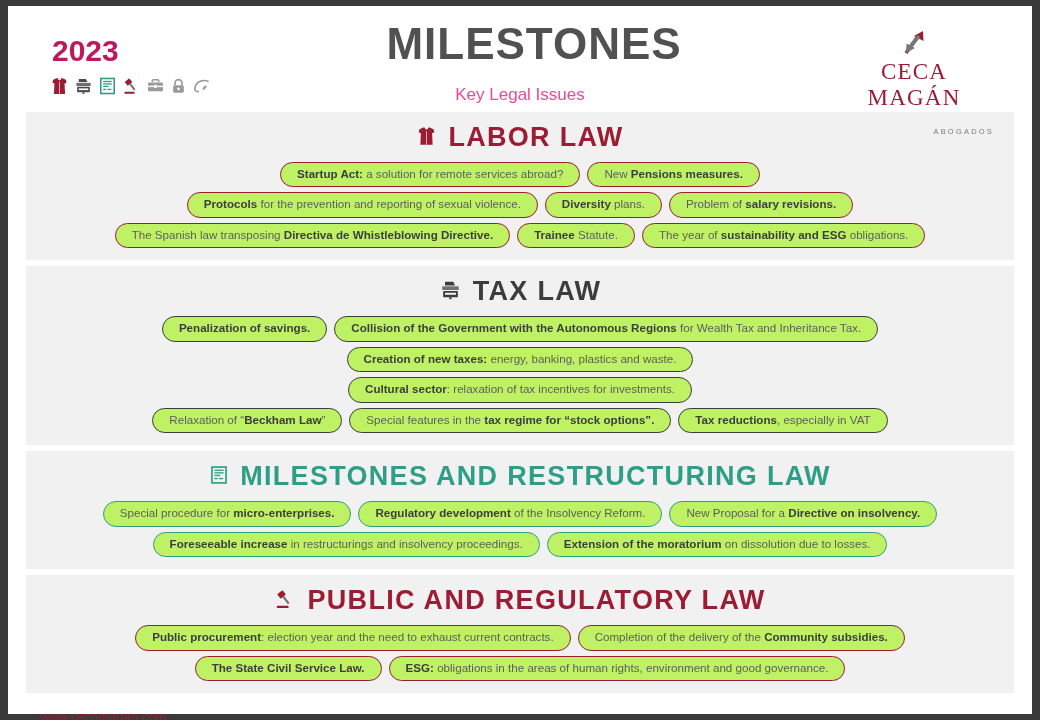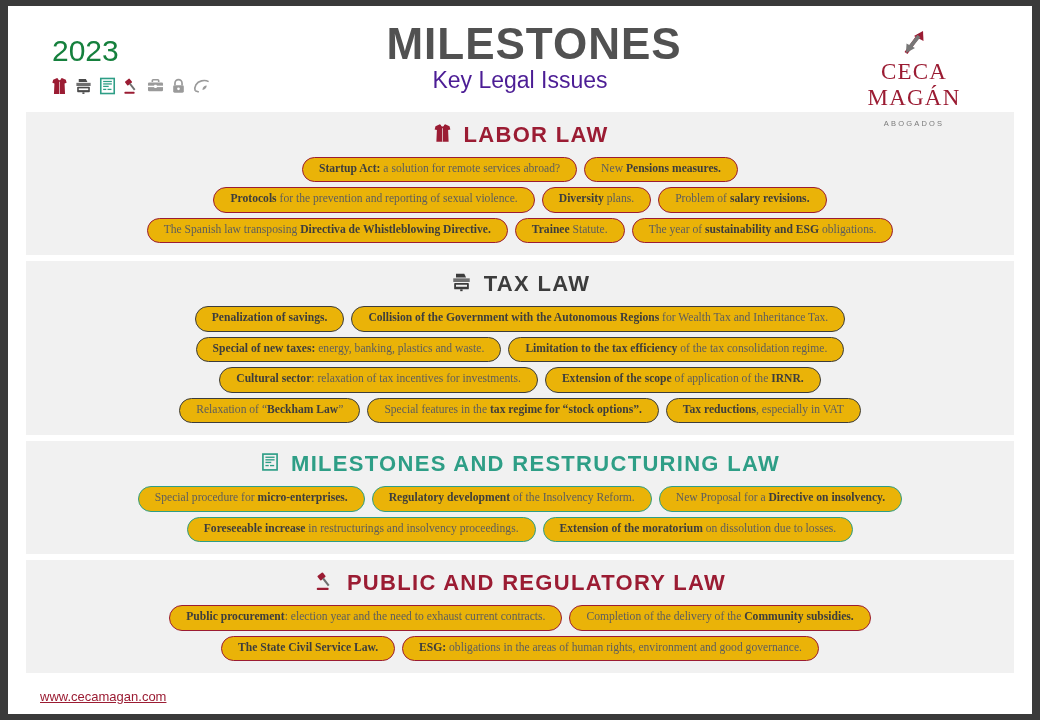--- a/index.html
+++ b/index.html
@@ -23,22 +23,22 @@
   .header {
     position: relative;
     height: 106px;
     background: #ffffff;
   }
   .year {
     position: absolute;
     left: 44px;
     top: 28px;
     font-size: 30px;
-    font-weight: normal;
-    color: #15803d;
+    font-weight: bold;
+    color: #be185d;
     letter-spacing: 0px;
     font-family: "Liberation Sans", sans-serif;
   }
   .header-icons {
     position: absolute;
     left: 42px;
     top: 70px;
     display: flex;
     align-items: flex-end;
     gap: 5px;
@@ -54,23 +54,23 @@
   .title-main {
     font-size: 44px;
     font-weight: bold;
     color: #515151;
     letter-spacing: 1px;
     line-height: 1.02;
     font-family: "Liberation Sans", sans-serif;
     margin-left: 28px;
   }
   .title-sub {
-    font-size: 23px;
-    color: #4c1d95;
-    margin-top: 0;
+    font-size: 17px;
+    color: #ec4899;
+    margin-top: 18px;
     font-family: "Liberation Sans", sans-serif;
   }
   .logo {
     position: absolute;
     right: 38px;
     top: 22px;
     width: 160px;
     text-align: center;
   }
   .logo-arrows { height: 30px; }
@@ -78,60 +78,61 @@
     font-size: 23px;
     color: #9b1c33;
     letter-spacing: 1.2px;
     margin-top: 1px;
     font-family: "Liberation Serif", serif;
   }
   .logo-sub {
     font-size: 7.5px;
     color: #7a7a7a;
     letter-spacing: 2.2px;
-    margin-top: 8px;
-    font-family: "Liberation Sans", sans-serif;
+    margin-top: 16px;
+    font-family: "Liberation Sans", sans-serif;
+    text-align: right;
   }
 
   .section {
     margin: 0 18px 6px 18px;
     background: #f1f1f1;
     padding: 10px 6px 12px 6px;
   }
   .sec-head {
     display: flex;
     align-items: center;
     justify-content: center;
     gap: 11px;
     margin-bottom: 9px;
   }
   .sec-title {
-    font-size: 22px;
+    font-size: 27px;
     font-weight: bold;
     letter-spacing: 1.3px;
     font-family: "Liberation Sans", sans-serif;
   }
   .row {
     display: flex;
     justify-content: center;
     align-items: center;
     gap: 7px;
     margin-bottom: 5px;
   }
   .row:last-child { margin-bottom: 0; }
   .pill {
-    background: #eab308;
+    background: #bef264;
     border: 1.3px solid #9b1c33;
     border-radius: 40px;
     padding: 4px 16px 5px 16px;
     font-size: 11.6px;
     color: #5d5d5d;
     white-space: nowrap;
     line-height: 1.25;
-    font-family: Liberation Serif, serif;
+    font-family: Liberation Sans, sans-serif;
   }
   .pill b { color: #3d3d3d; font-weight: bold; }
   .sec-tax .pill { border-color: #3c3c3c; }
   .sec-ins .pill { border-color: #2e9e86; }
   .sec-lab .pill, .sec-pub .pill { border-color: #9b1c33; }
 
   .footer {
     text-align: left;
     padding-top: 8px;
     padding-left: 32px;
@@ -272,26 +273,24 @@
               <rect x="6" y="15" width="12" height="2.2" fill="#f1f1f1"></rect>
               <rect x="10.6" y="20" width="2.6" height="2" fill="#3c3c3c"></rect>
             </svg></span>
           <span class="sec-title" style="color: rgb(60, 60, 60);">TAX LAW</span>
         </div>
         <div class="row">
           <div class="pill"><b>Penalization of savings.</b></div>
           <div class="pill"><b>Collision of the Government with the Autonomous Regions</b><span> for Wealth Tax and Inheritance Tax.</span></div>
         </div>
         <div class="row">
-          <div class="pill"><b>Special of new taxes:</b><span> energy, banking, plastics and waste.</span></div>
-          <div class="pill"><b>Limitation to the tax efficiency</b><span> of the tax consolidation regime.</span></div>
+          <div class="pill"><b>Creation of new taxes:</b><span> energy, banking, plastics and waste.</span></div>
         </div>
         <div class="row">
           <div class="pill"><b>Cultural sector</b><span>: relaxation of tax incentives for investments.</span></div>
-          <div class="pill"><b>Extension of the scope</b><span> of application of the </span><b>IRNR.</b></div>
         </div>
         <div class="row">
           <div class="pill"><span>Relaxation of “</span><b>Beckham Law</b><span>”</span></div>
           <div class="pill"><span>Special features in the </span><b>tax regime for “stock options”.</b></div>
           <div class="pill"><b>Tax reductions</b><span>, especially in VAT</span></div>
         </div>
       </div>
       <div class="section sec-ins">
         <div class="sec-head">
           <span><svg width="20" height="22" viewBox="0 0 24 24">

